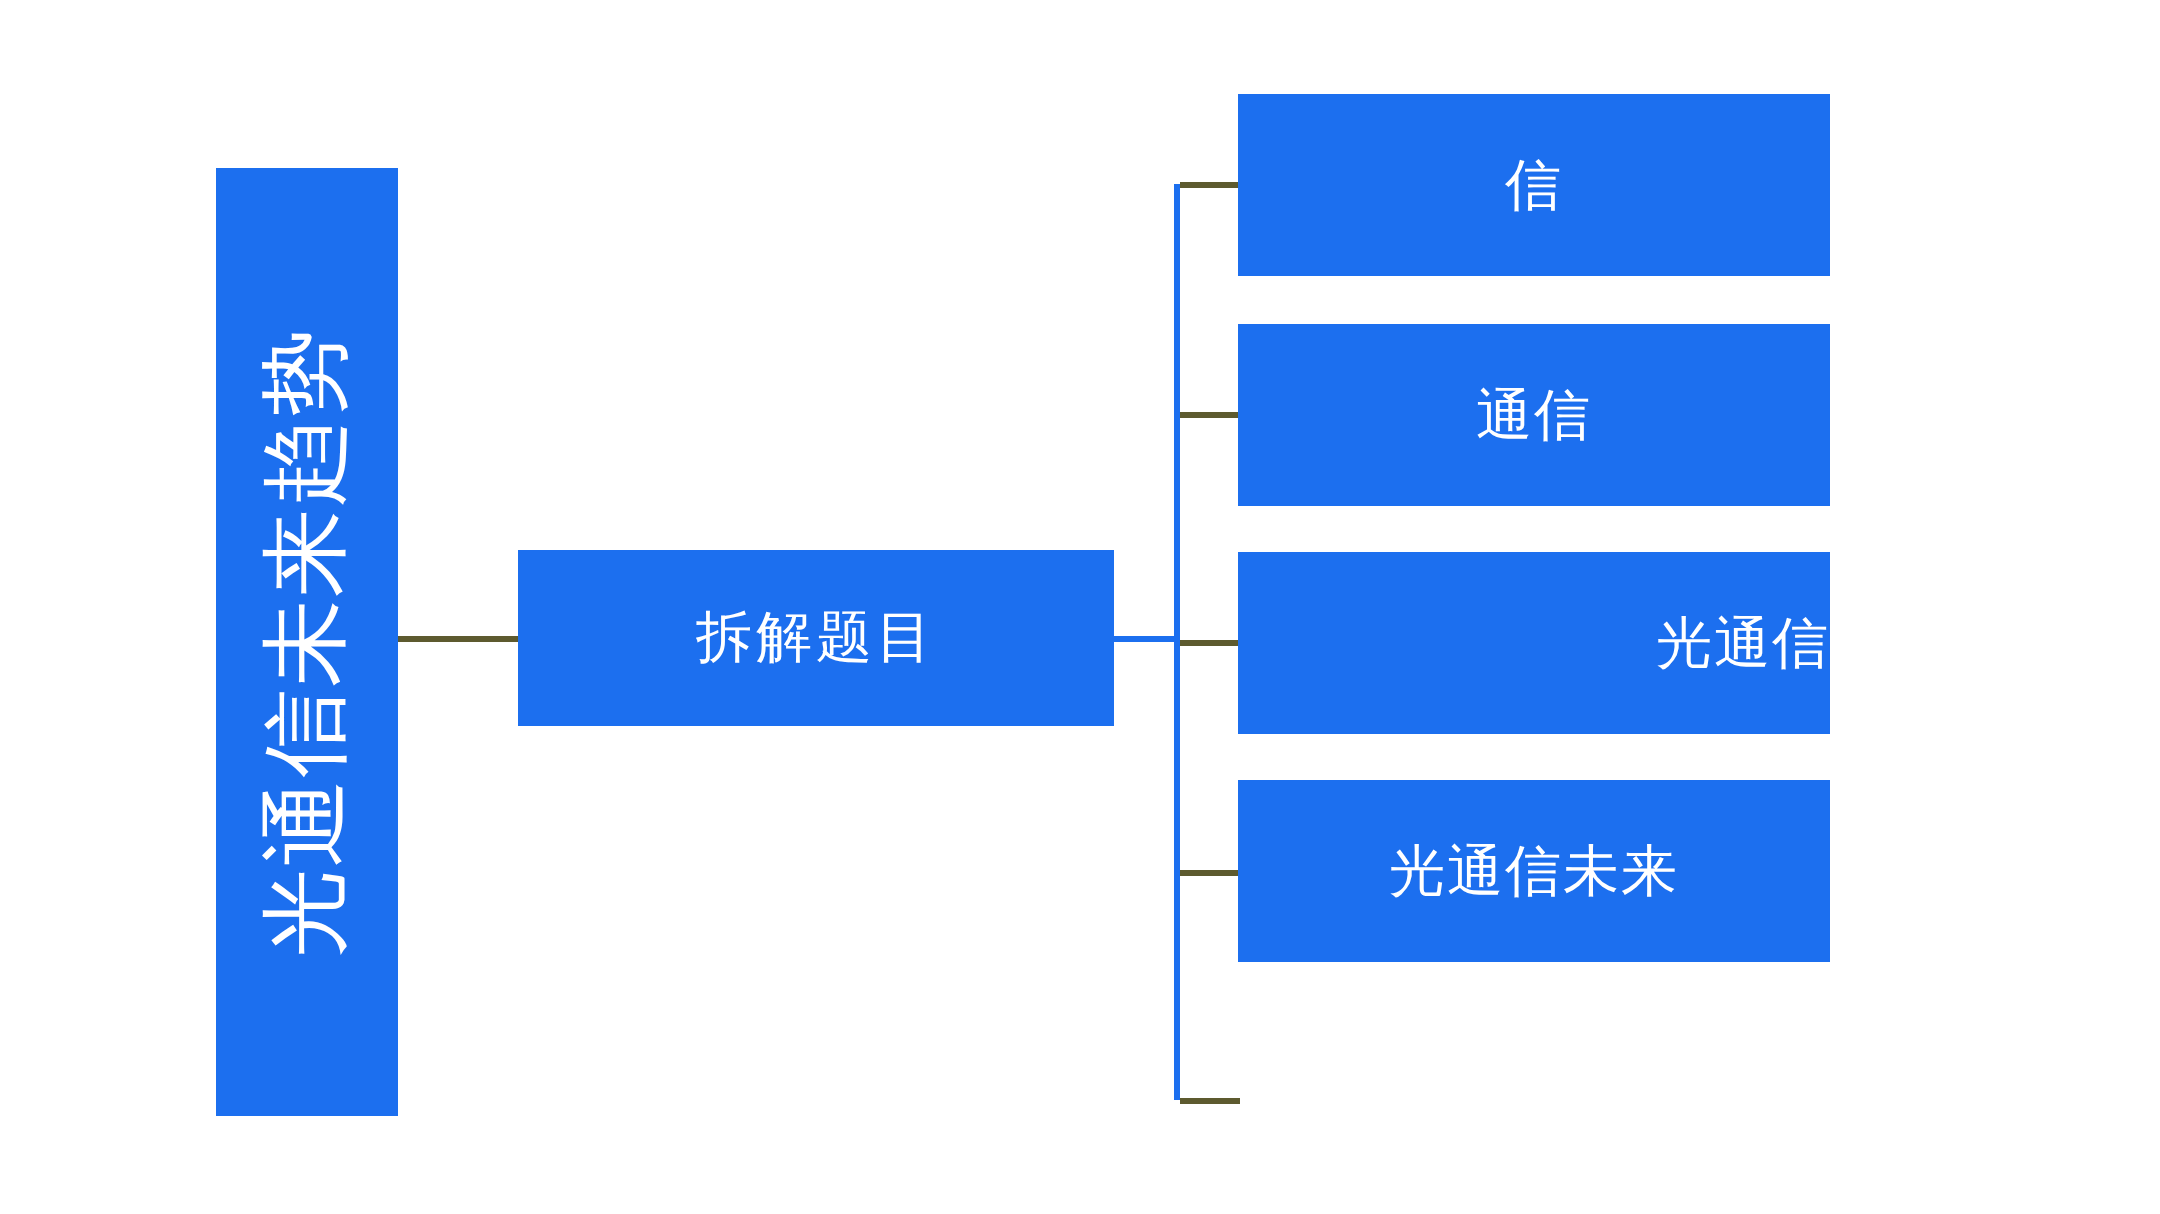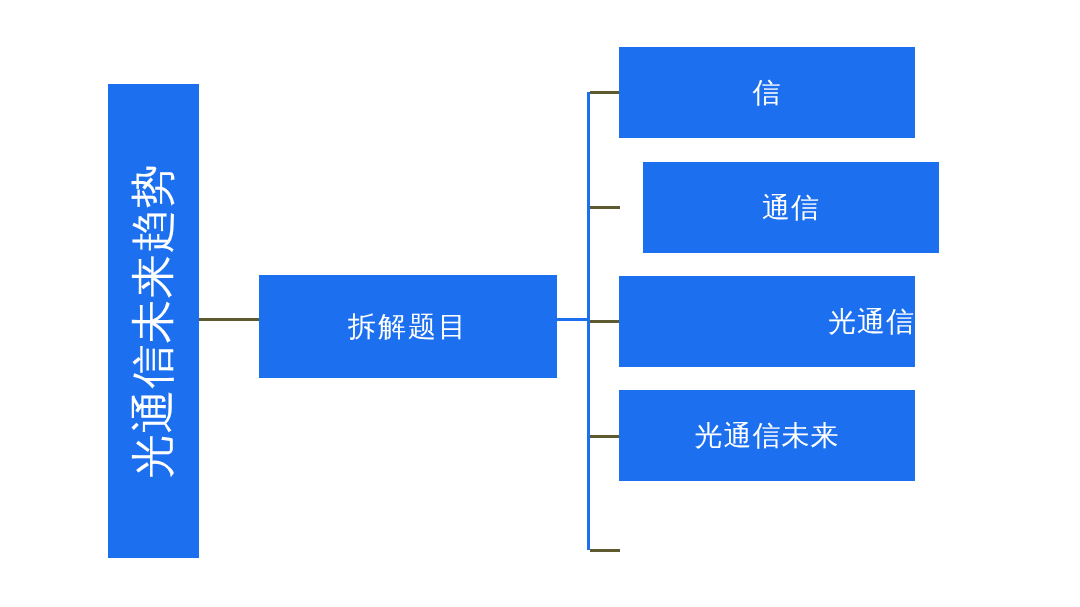--- a/index.html
+++ b/index.html
@@ -46,35 +46,35 @@
     transform-origin: center center;
     display: block;
     letter-spacing: 1px;
   }
 
   
   #node-mid {
     left: 259px;
     top: 275px;
     width: 298px;
-    height: 103px;
+    height: 88px;
     font-size: 28px;
     letter-spacing: 2px;
   }
 
   
   .leaf {
     left: 619px;
     width: 296px;
     height: 91px;
     font-size: 28px;
     letter-spacing: 1px;
   }
   #leaf-0 { top: 47px; }
-  #leaf-1 { top: 162px; margin-left: 24px; }
+  #leaf-1 { top: 162px; }
   #leaf-2 { top: 276px; justify-content: flex-end; }
   #leaf-3 { top: 390px; }
   #leaf-4 { top: 505px; }
 
   
   .conn-h {
     position: absolute;
     height: 3px;
     background: #5d5a2f;
   }

